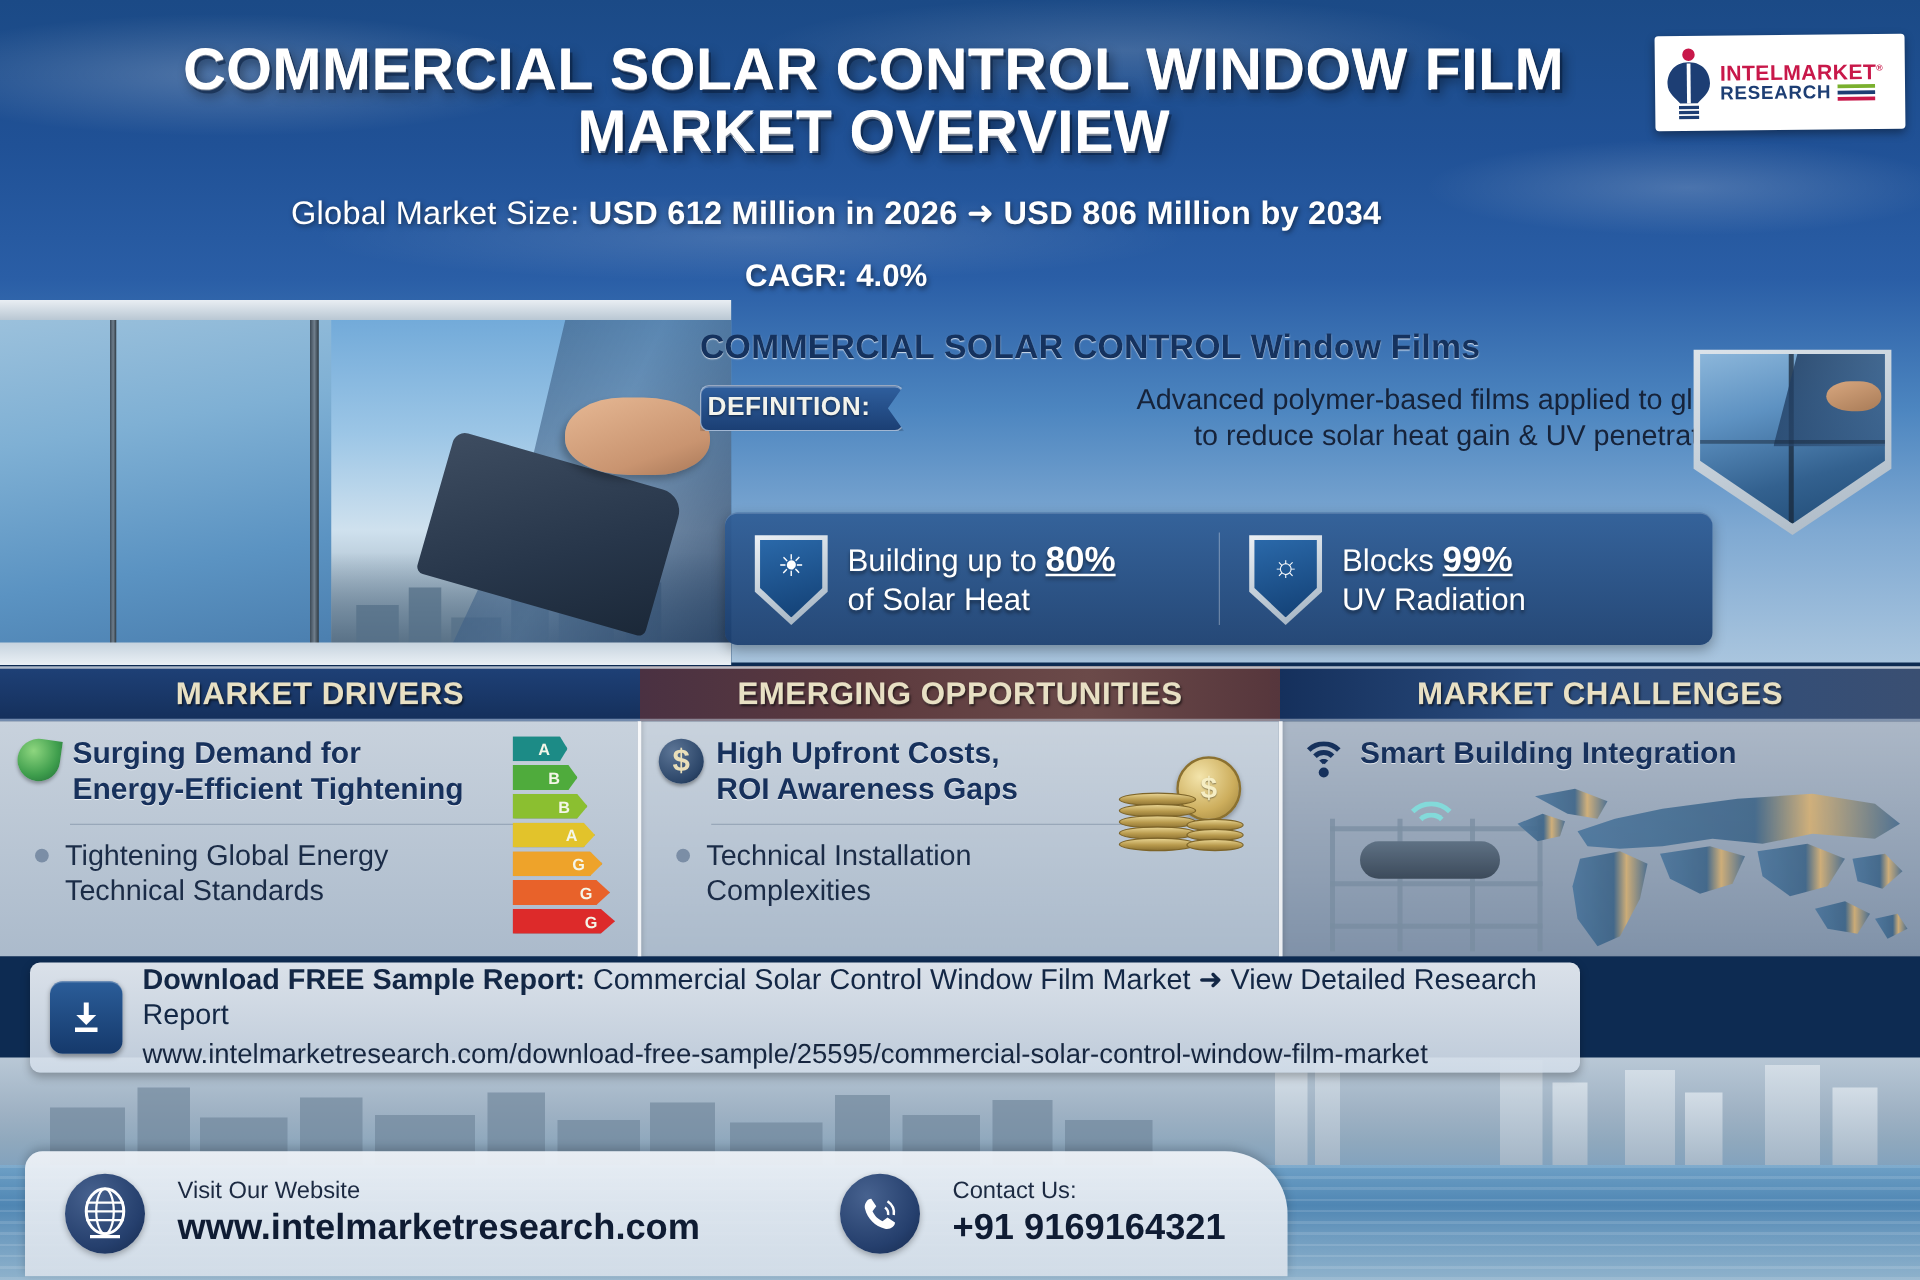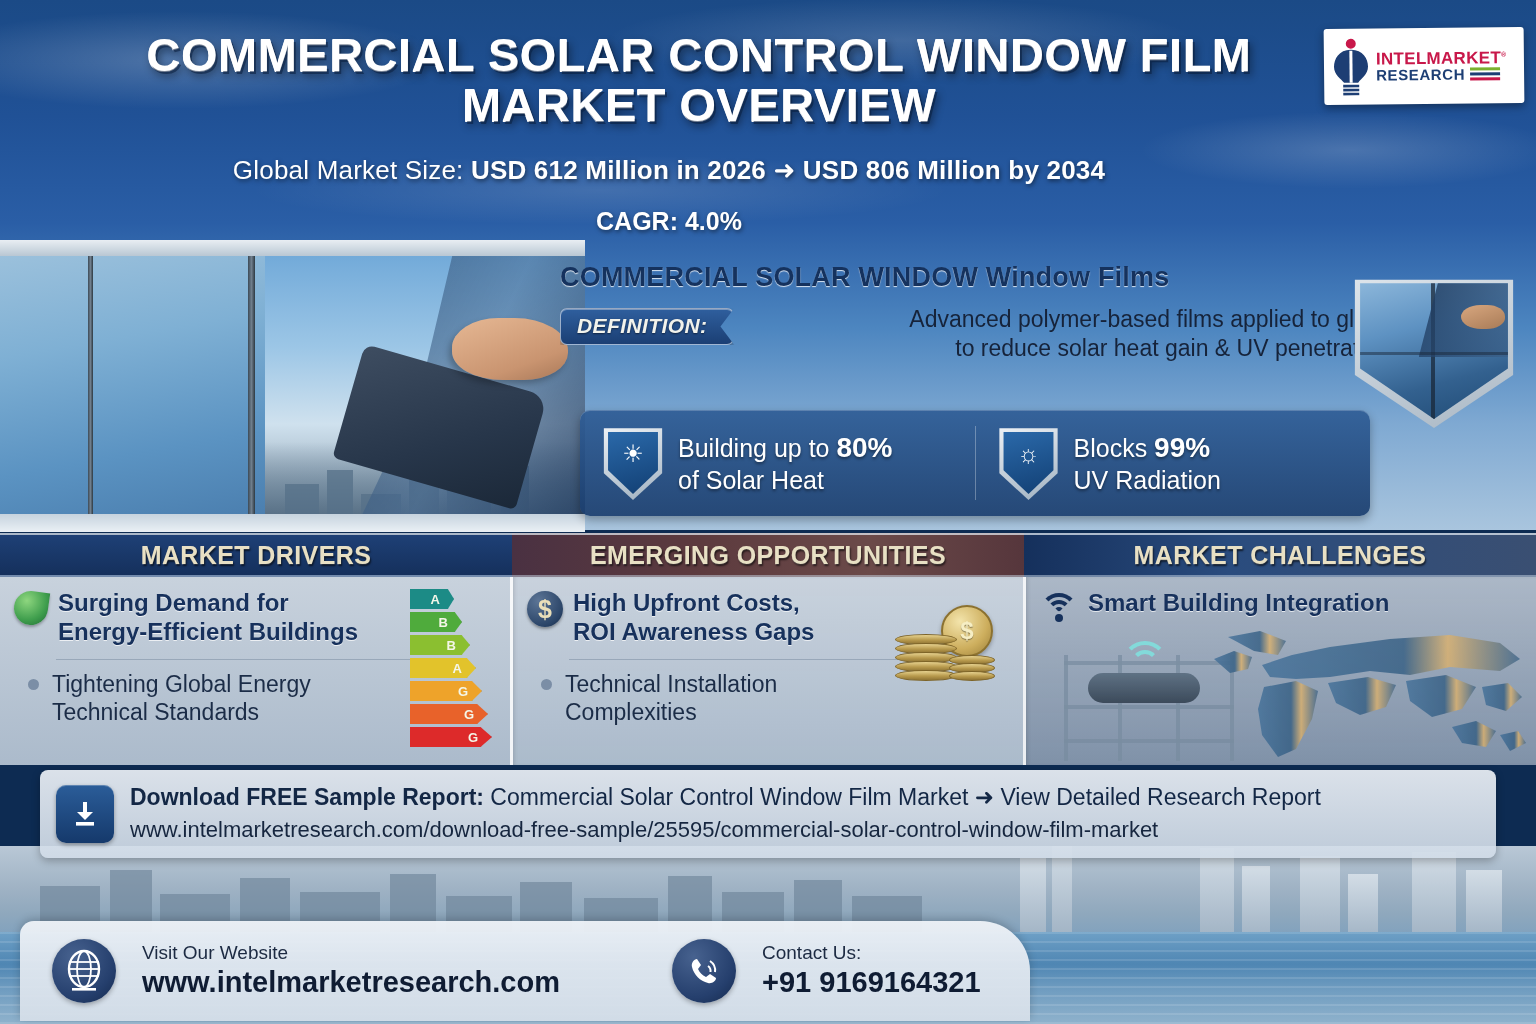--- a/index.html
+++ b/index.html
@@ -121,26 +121,25 @@
   .def-head{
     font-size:27px; font-weight:bold; color:#15325e; letter-spacing:.2px;
     text-shadow:0 1px 1px rgba(255,255,255,.8);
   }
   .def-head .reg{ font-weight:bold; }
   .def-row{ display:flex; align-items:flex-start; margin-top:12px; gap:14px; }
   .def-badge{
     flex:0 0 auto; margin-top:3px;
     background:linear-gradient(180deg,#2f5f9e,#1b3f74);
     color:#f2f3ec; font-size:21px; font-weight:bold; letter-spacing:.4px;
-    padding:5px 26px 6px 16px; border-radius:7px;
+    padding:5px 26px 6px 5px; border-radius:7px;
     border:1px solid rgba(255,255,255,.55);
     box-shadow:0 3px 5px rgba(0,0,0,.3), inset 0 1px 0 rgba(255,255,255,.35);
     text-shadow:0 1px 2px rgba(0,0,0,.5);
     clip-path:polygon(0 0,100% 0,92% 50%,100% 100%,0 100%);
-    font-style:italic;
   }
   .def-text{ font-size:23px; color:#16233a; line-height:1.28; text-align:right; flex:1; }
 
   .shield-photo{
     position:absolute; right:16px; top:272px; width:172px; height:156px;
   }
   .sh-shape{
     position:absolute; inset:0;
     background:linear-gradient(160deg,#dfe6ec,#a9b7c4);
     clip-path:polygon(50% 100%,4% 66%,4% 5%,96% 5%,96% 66%);
@@ -191,21 +190,21 @@
   .ss-in{
     position:absolute; inset:4px 5px 6px 5px;
     background:linear-gradient(165deg,#2b6aab,#123f73);
     clip-path:polygon(50% 100%,2% 63%,2% 3%,98% 3%,98% 63%);
   }
   .ss-glyph{
     position:absolute; left:0; right:0; top:16px; text-align:center;
     color:#ffffff; font-size:24px; line-height:1;
   }
   .stat-text{ color:#ffffff; font-size:25px; line-height:1.22; text-shadow:0 2px 3px rgba(0,0,0,.45); }
-  .stat-text b{ font-weight:bold; font-size:28px; }
+  .stat-text b{ font-weight:bold; font-size:28px;text-decoration:underline; }
 
   
   .bands{ position:absolute; left:0; top:533px; width:1536px; height:44px; display:flex; }
   .band{
     flex:1; display:flex; align-items:center; justify-content:center;
     font-size:25px; font-weight:bold; letter-spacing:.4px;
     color:#e8e0c4; text-shadow:1px 2px 2px rgba(0,0,0,.65), 0 1px 0 rgba(255,255,255,.25);
     border-top:2px solid rgba(235,242,248,.7); border-bottom:2px solid rgba(200,215,230,.5);
   }
   .band-1{ background:linear-gradient(180deg,#1e4076,#15305c); }
@@ -283,21 +282,21 @@
     background:linear-gradient(180deg,#56697c,#2e3c4c); }
   .wifi2{ position:absolute; left:96px; bottom:94px; width:46px; height:30px; }
   .wifi2 i{ position:absolute; left:50%; transform:translateX(-50%);
     border:4px solid #7fe3e0; border-bottom-color:transparent; border-left-color:transparent; border-right-color:transparent; border-radius:50%; }
   .wifi2 i.a{ width:46px; height:46px; top:0; }
   .wifi2 i.b{ width:28px; height:28px; top:9px; }
   .worldmap{ position:absolute; right:6px; bottom:0; width:330px; height:140px; opacity:.9; }
 
   
   .dlbar{
-    position:absolute; left:40px; top:770px; width:1456px; height:88px;
+    position:absolute; left:24px; top:770px; width:1240px; height:88px;
     background:linear-gradient(180deg, rgba(234,239,245,.93), rgba(209,220,232,.9));
     border-radius:8px; box-shadow:0 3px 8px rgba(0,0,0,.28);
     display:flex; align-items:center; padding:0 16px; gap:16px;
   }
   .dl-icon{
     flex:0 0 auto; width:58px; height:58px; border-radius:10px;
     background:linear-gradient(180deg,#2b5d99,#15396b);
     display:flex; align-items:center; justify-content:center;
     box-shadow:0 2px 4px rgba(0,0,0,.35), inset 0 1px 0 rgba(255,255,255,.25);
   }
@@ -407,21 +406,21 @@
             <i style="background:#1d3e74"></i>
             <i style="background:#c8184a"></i>
           </span>
         </div>
       </div>
     </div>
   </div>
 
   <div class="defsec">
     <div class="def-head">
-      <span>COMMERCIAL SOLAR WINDOW </span><span class="reg">Window Films</span>
+      <span>COMMERCIAL SOLAR CONTROL </span><span class="reg">Window Films</span>
     </div>
     <div class="def-row">
       <div class="def-badge">DEFINITION:</div>
       <div class="def-text">
         <div>Advanced polymer-based films applied to glass</div>
         <div>to reduce solar heat gain &amp; UV penetration</div>
       </div>
     </div>
   </div>
 
@@ -464,21 +463,21 @@
     <div class="band band-2">MARKET CHALLENGES</div>
   </div>
 
   <div class="cols">
 
     <div class="col col-1">
       <div class="item-main">
         <span class="ic leaf"></span>
         <div class="txt">
           <div>Surging Demand for</div>
-          <div>Energy-Efficient Buildings</div>
+          <div>Energy-Efficient Tightening</div>
         </div>
       </div>
       <div class="hr-sep"></div>
       <div class="item-sub">
         <span class="dot"></span>
         <div class="txt">
           <div>Tightening Global Energy</div>
           <div>Technical Standards</div>
         </div>
       </div>

